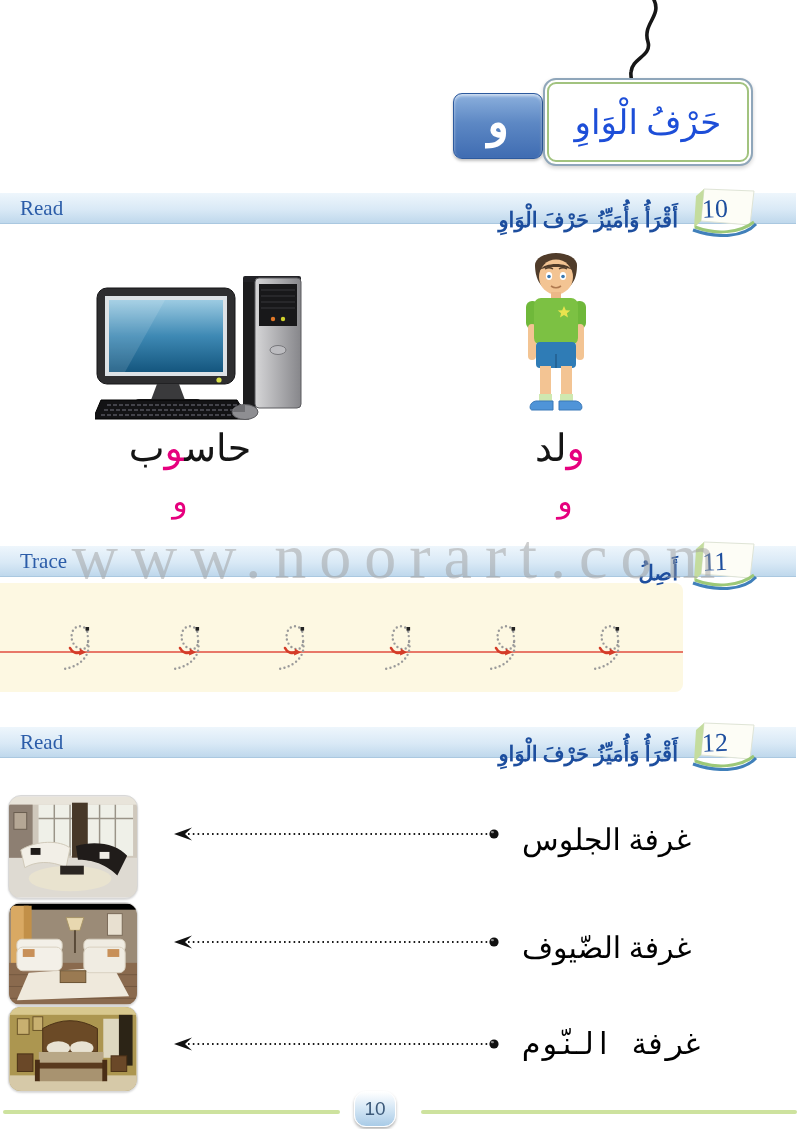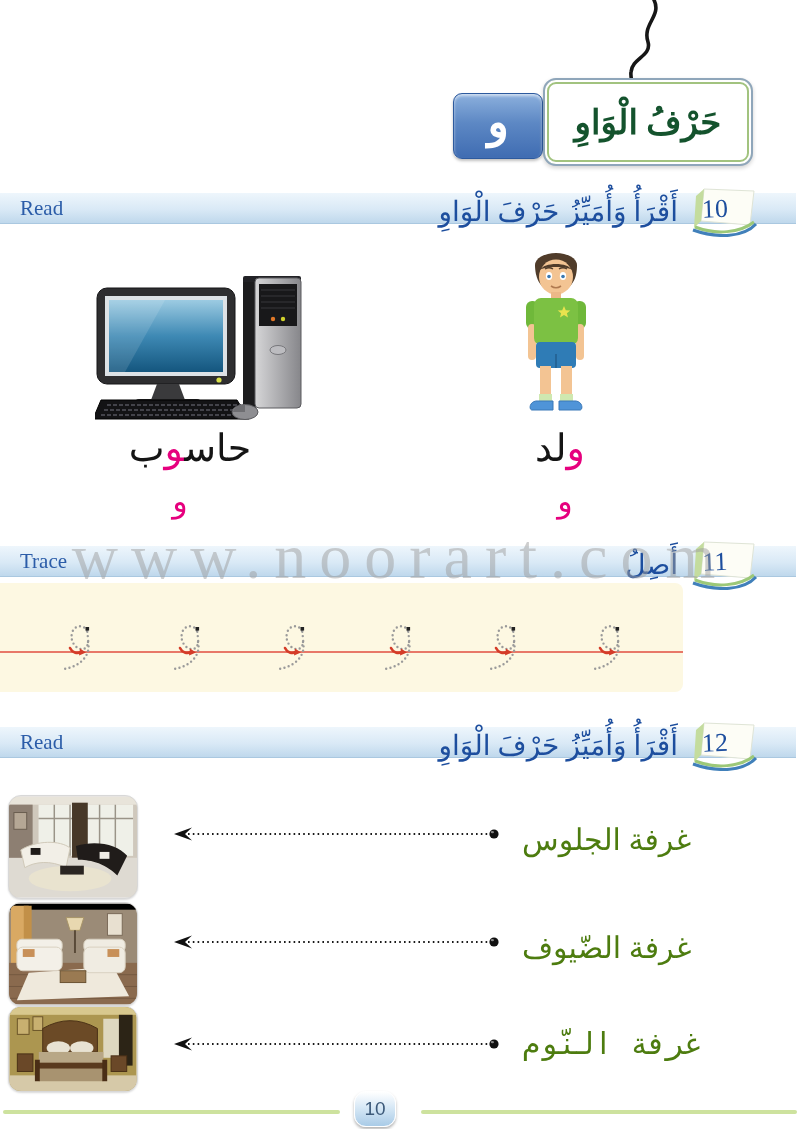--- a/index.html
+++ b/index.html
@@ -22,31 +22,31 @@
     display:flex;align-items:center;justify-content:center;z-index:2;
   }
   .title-tab .letter{color:#fff;font-size:44px;font-weight:bold;line-height:1;margin-top:-6px;}
   .title-box{
     position:absolute;left:543px;top:78px;width:206px;height:84px;
     background:#fff;border:2px solid #8fa6ba;border-radius:13px;
     box-shadow:inset 0 0 0 2px #ffffff, inset 0 0 0 4px #a2c37f, 0 2px 4px rgba(0,0,0,.18);
     display:flex;align-items:center;justify-content:center;z-index:3;
   }
   .title-box .title-text{
-    color:#14532d;font-size:34px;font-weight:bold;white-space:nowrap;direction:rtl;
+    color:#1d4ed8;font-size:34px;font-weight:normal;white-space:nowrap;direction:rtl;
   }
 
   
   .sec{position:absolute;left:0;width:796px;height:30px;z-index:2;
     background:linear-gradient(180deg,#eef6fc 0%,#d9e9f6 55%,#bfd8ec 100%);
     border-bottom:1px solid #aac8e0;}
   .sec .en{position:absolute;left:20px;top:0;line-height:30px;
     color:#2b5ca8;font-size:21px;font-family:"Liberation Serif",serif;}
-  .sec .ar{position:absolute;right:118px;top:4px;line-height:30px;direction:rtl;
-    color:#1d4e9e;font-size:28px;font-weight:normal;white-space:nowrap;}
+  .sec .ar{position:absolute;right:118px;top:12px;line-height:30px;direction:rtl;
+    color:#1d4e9e;font-size:21px;font-weight:bold;white-space:nowrap;}
   .sec .booknum{position:absolute;right:34px;top:-6px;width:74px;height:50px;}
   .booknum text{font-family:"Liberation Serif",serif;font-size:26px;fill:#1d4e9e;}
 
   
   .computer-art{position:absolute;left:95px;top:262px;z-index:1;}
   .boy-art{position:absolute;left:520px;top:248px;z-index:1;}
 
   
   .word{position:absolute;font-size:38px;color:#151515;direction:rtl;text-align:center;z-index:2;white-space:nowrap;}
   .word .hl, .iso{color:#e6007e;}
@@ -69,21 +69,21 @@
 
   
   .room{
     position:absolute;left:8px;width:128px;border-radius:13px;overflow:hidden;
     border:1px solid #d8d8d8;box-shadow:0 1px 2px rgba(0,0,0,.15);z-index:1;background:#eee;
   }
   .room svg{display:block;}
   .match-arrow{position:absolute;left:172px;width:332px;height:18px;z-index:1;}
   .match-label{
     position:absolute;right:18px;width:260px;direction:rtl;text-align:left;
-    font-size:30px;color:#4d7c0f;white-space:nowrap;z-index:2;
+    font-size:30px;color:#000000;white-space:nowrap;z-index:2;
   }
 
   
   .footer-line{position:absolute;top:1110px;height:4px;background:#cde29e;border-radius:2px;z-index:1;}
   .footer-line.l{left:3px;width:337px;}
   .footer-line.r{left:421px;width:376px;}
   .page-badge{
     position:absolute;left:354px;top:1091px;width:40px;height:34px;border-radius:12px;
     background:linear-gradient(180deg,#ffffff 0%,#dcebf7 40%,#a9cbe7 100%);
     border:1px solid #ffffff;box-shadow:0 2px 3px rgba(0,0,0,.3);

